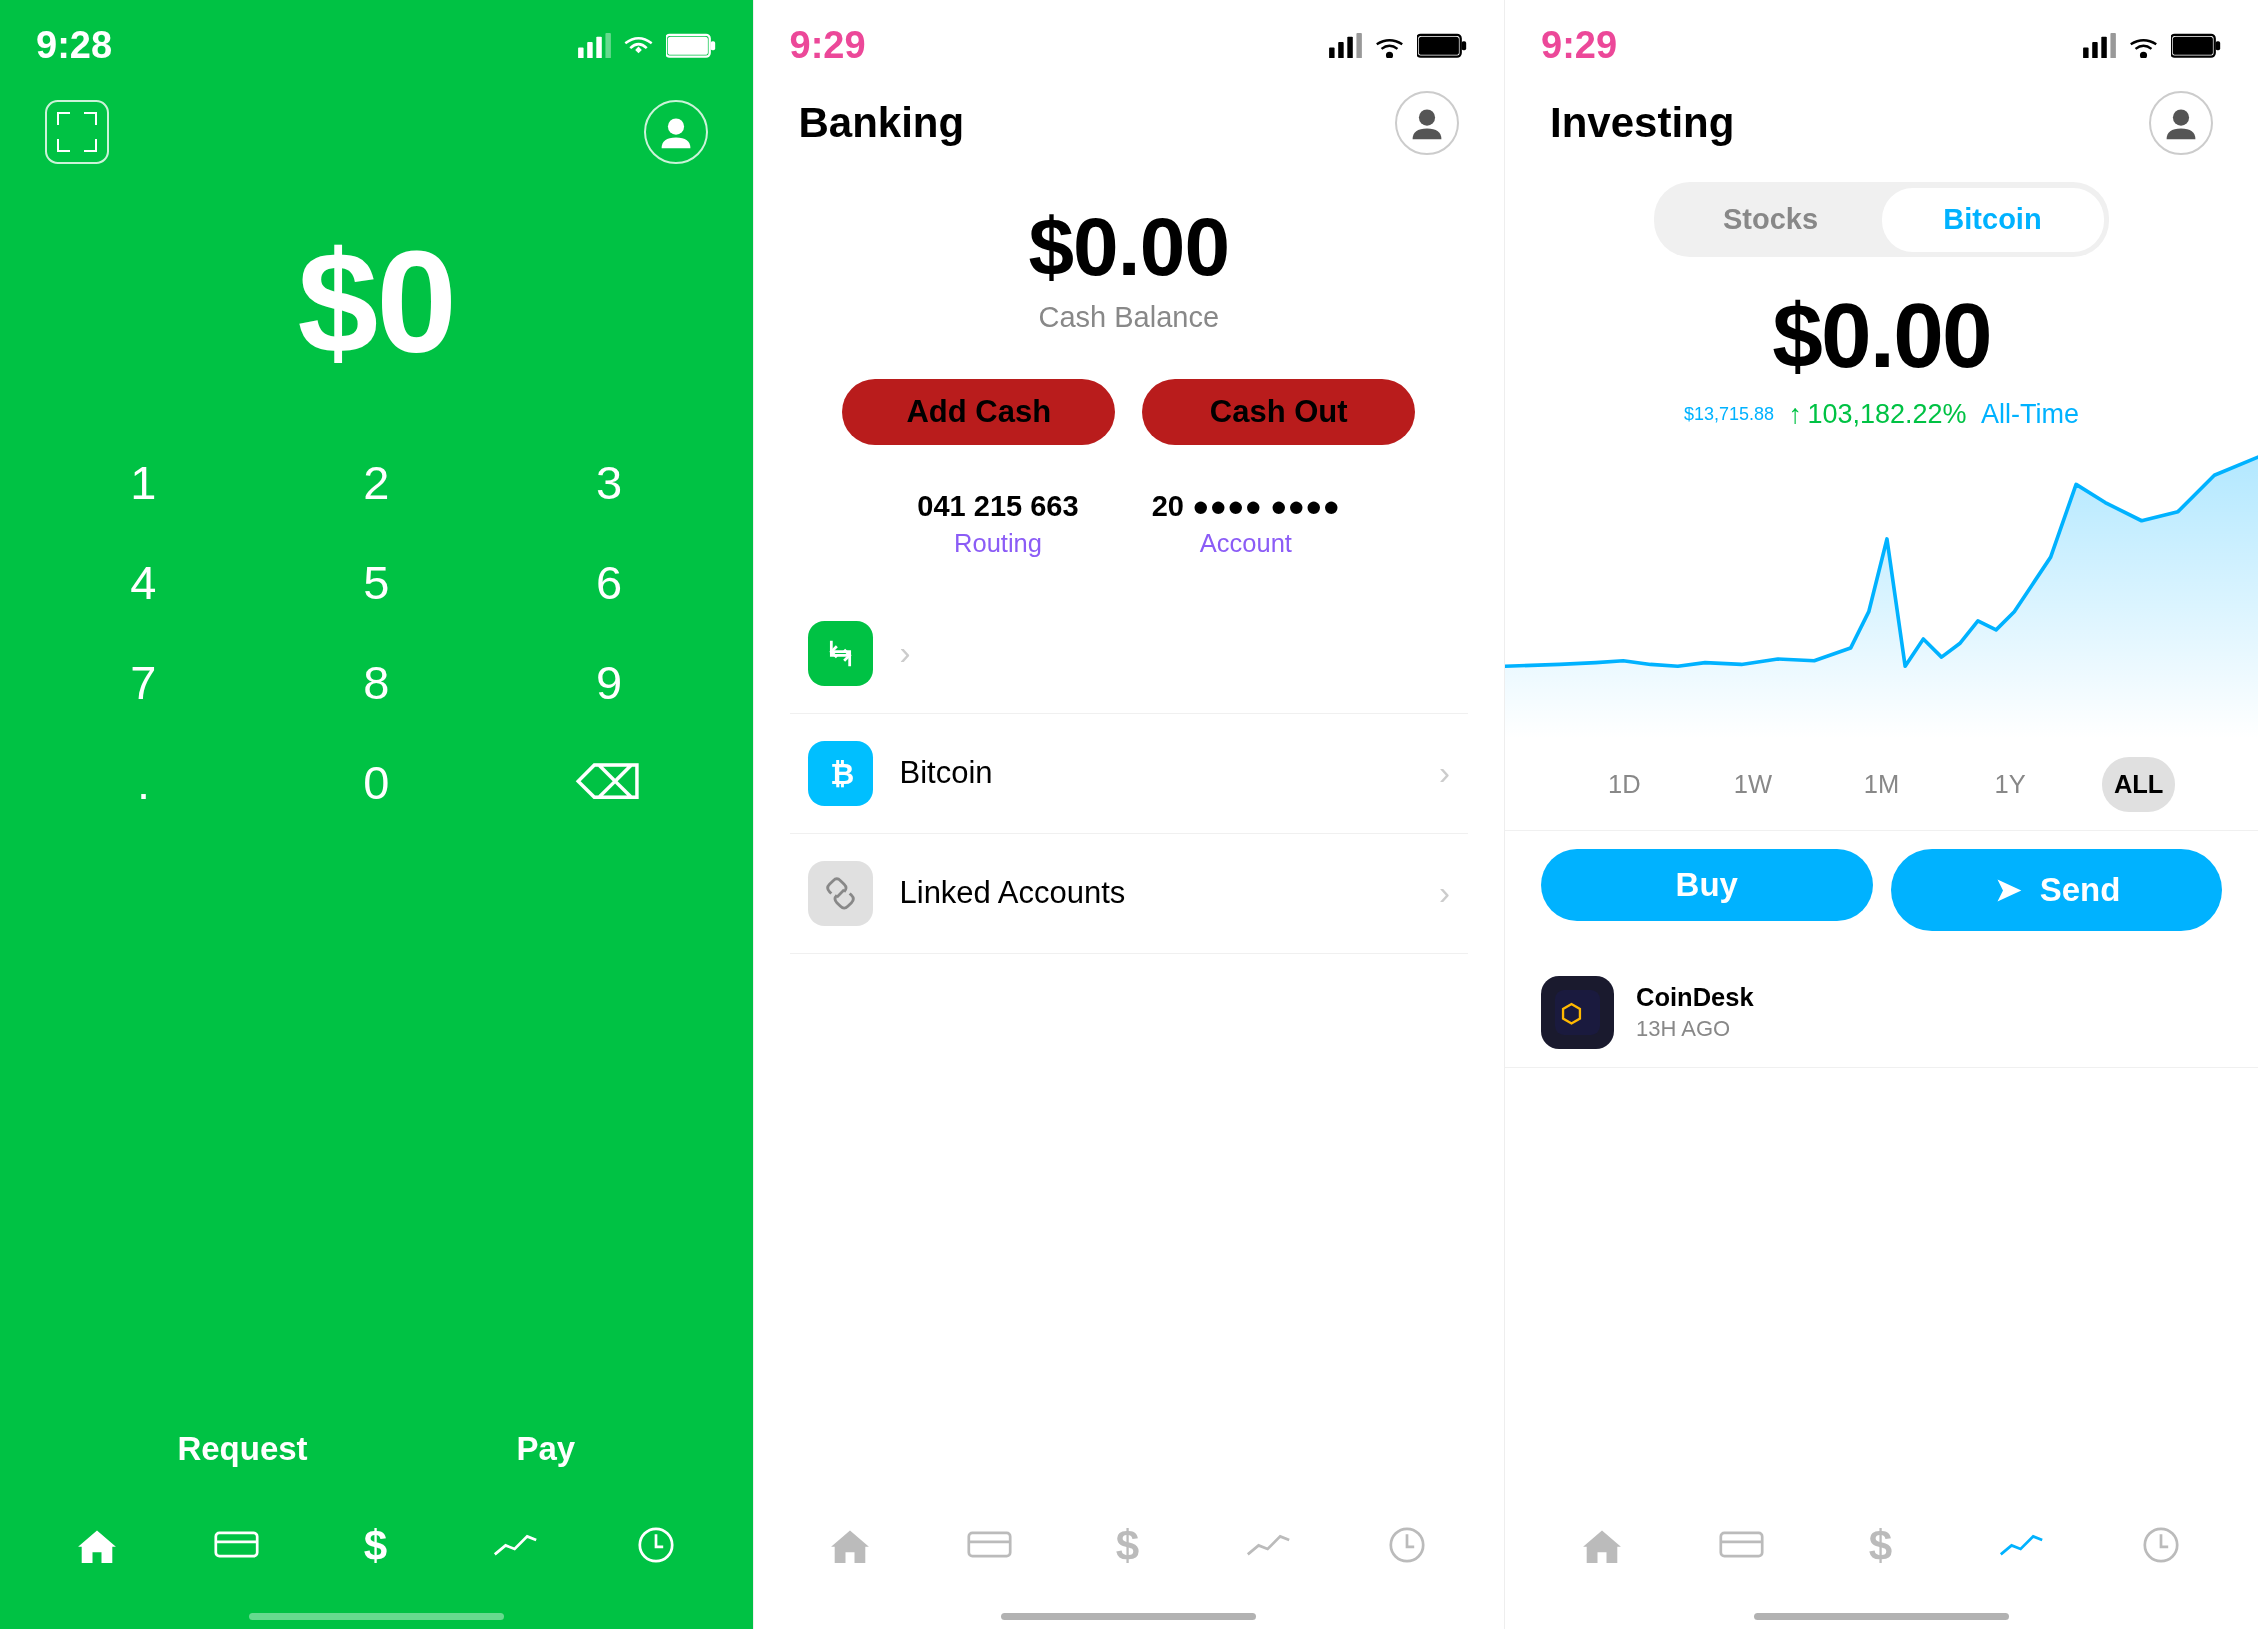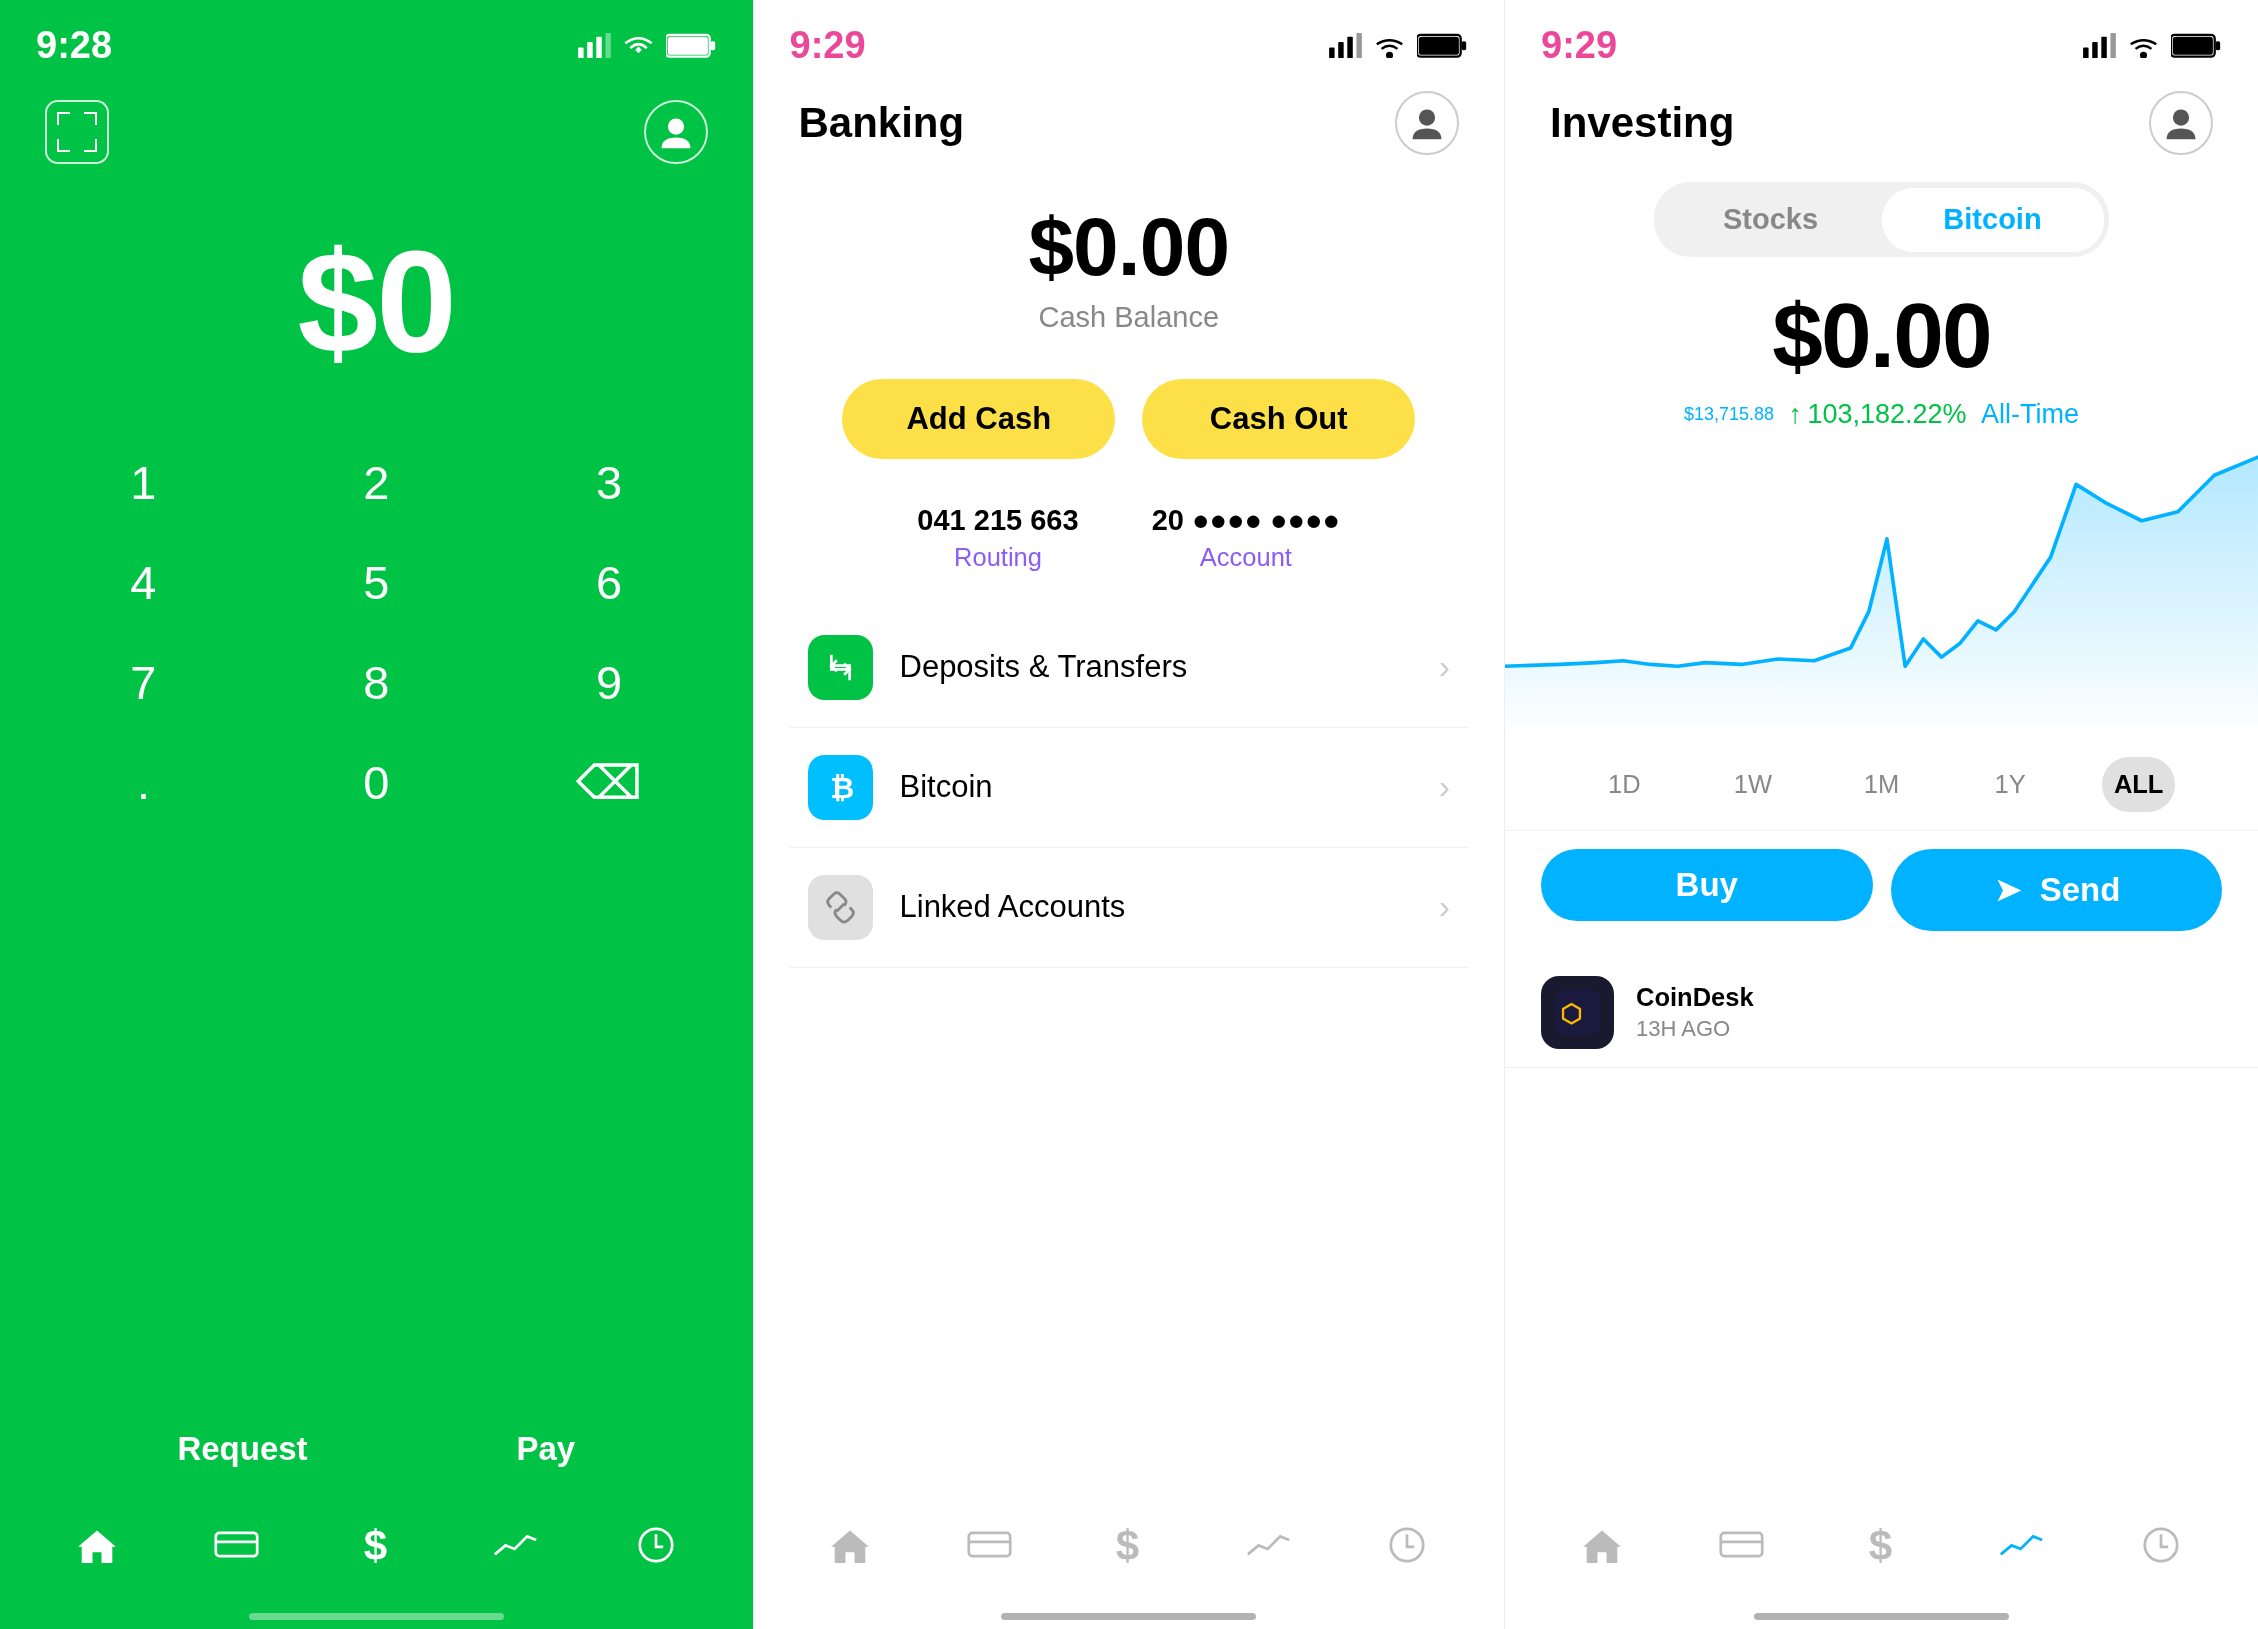--- a/index.html
+++ b/index.html
@@ -224,22 +224,22 @@
     .p2-buttons {
       display: flex;
       justify-content: center;
       gap: 27px;
       margin-top: 45px;
       padding: 0 36px;
     }
     .pill-btn {
       flex: 1;
       max-width: 273px;
-      height: 80px;
-      background: #fde047;
+      height: 66px;
+      background: #b91c1c;
       border-radius: 45px;
       display: flex;
       align-items: center;
       justify-content: center;
       font-size: 31px;
       font-weight: 600;
       color: #000;
       cursor: pointer;
     }
     .routing-section {
@@ -611,21 +611,20 @@
 
     <div class="menu-item">
       <div class="menu-icon menu-icon-green">
         <svg width="33" height="33" viewBox="0 0 36 36" fill="none" stroke="white" stroke-width="3">
           <polyline points="8,4 8,20 28,20"></polyline>
           <polyline points="22,14 28,20 22,26"></polyline>
           <polyline points="28,32 28,16 8,16"></polyline>
           <polyline points="14,22 8,16 14,10"></polyline>
         </svg>
       </div>
-      <span class="menu-item-label">Deposits &amp; Transfers</span>
       <span class="chevron">›</span>
     </div>
 
     <div class="menu-item">
       <div class="menu-icon menu-icon-blue">
         <svg width="35" height="35" viewBox="0 0 38 38" fill="white">
           <text x="8" y="30" font-size="32" font-weight="700" fill="white">₿</text>
         </svg>
       </div>
       <span class="menu-item-label">Bitcoin</span>

